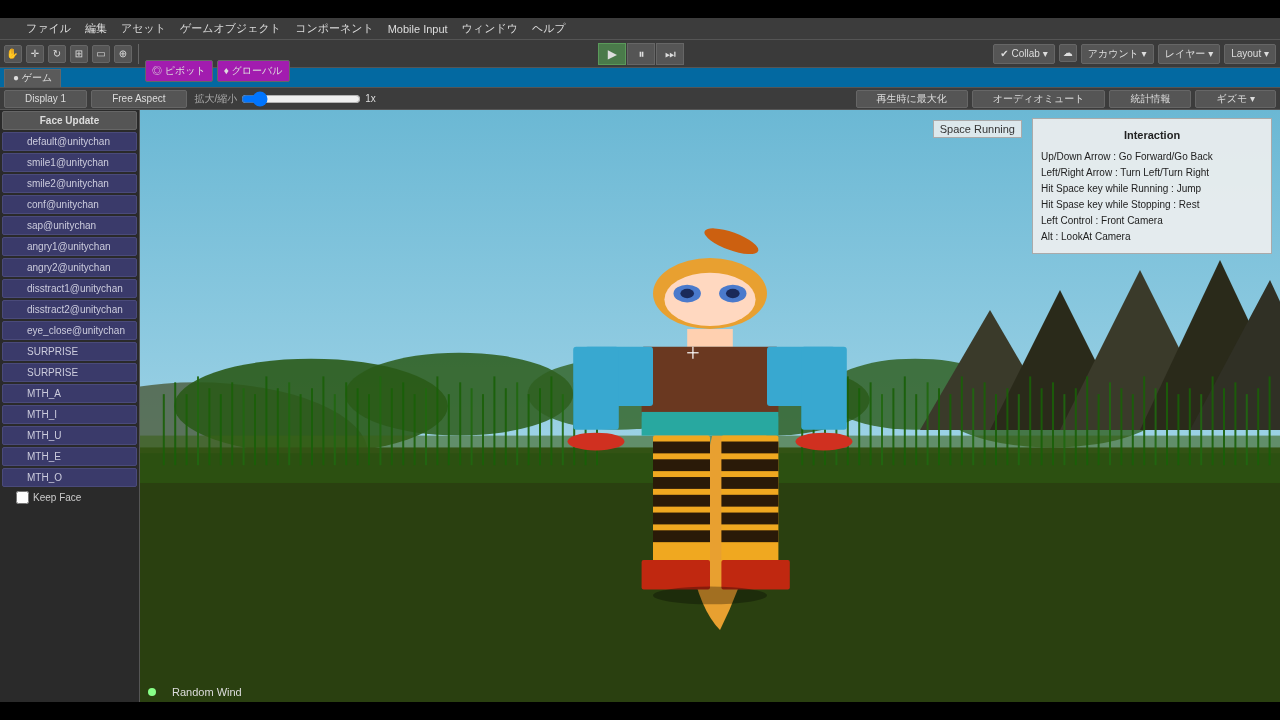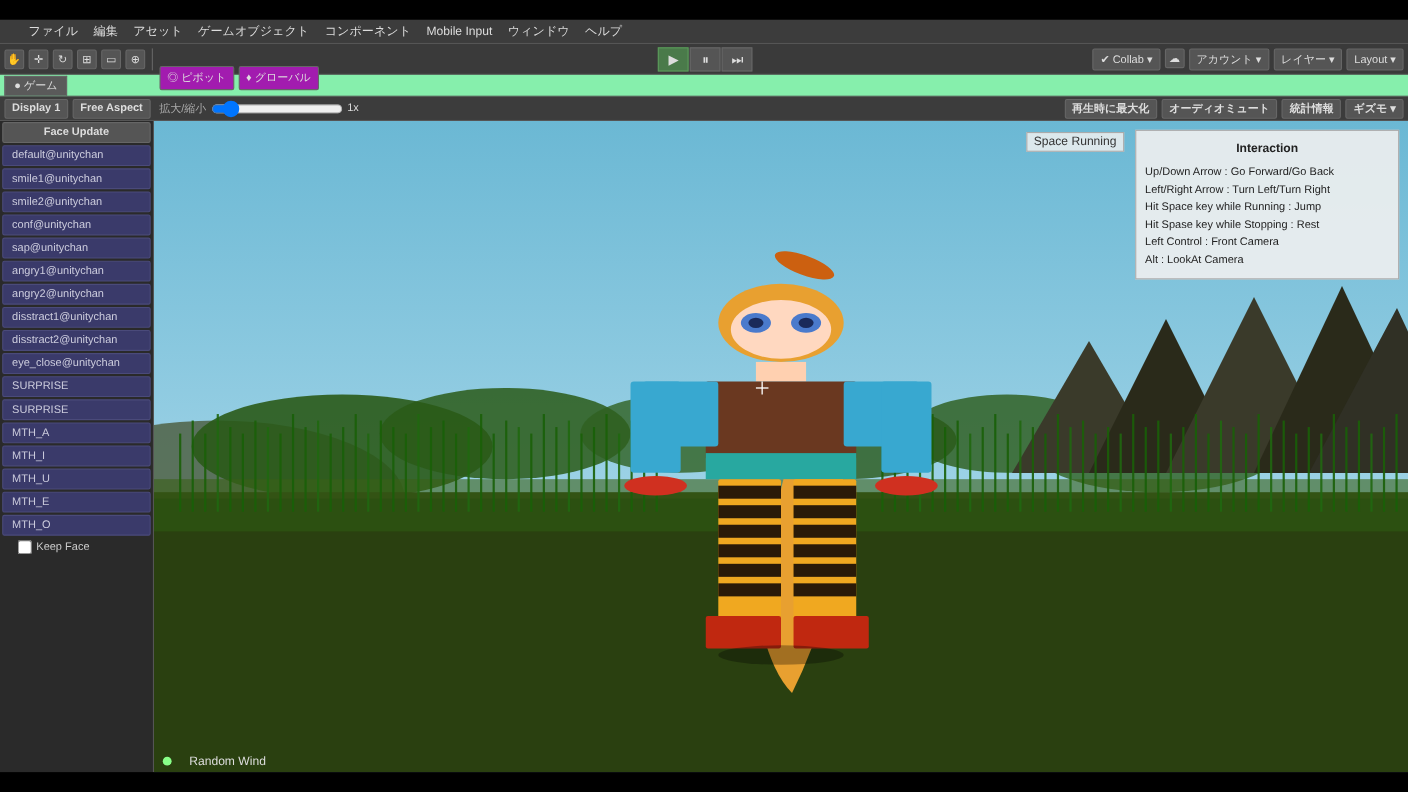--- a/index.html
+++ b/index.html
@@ -127,21 +127,21 @@
       display: flex;
       align-items: center;
       gap: 2px;
       border-radius: 2px;
     }
 
     
     .tab-bar {
       width: 100%;
       height: 20px;
-      background: #86efac;
+      background: #0369a1;
       display: flex;
       align-items: center;
       padding: 0 4px;
       border-bottom: 1px solid #555;
     }
     .tab {
       height: 18px;
       background: #4a4a4a;
       border: 1px solid #666;
       border-bottom: none;
@@ -164,26 +164,25 @@
       padding: 0 4px;
       gap: 4px;
       border-bottom: 1px solid #555;
     }
     .view-btn {
       height: 18px;
       background: #555;
       border: 1px solid #666;
       color: #ddd;
       font-size: 10px;
-      padding: 0 6px;
+      padding: 0 20px;
       cursor: pointer;
       display: flex;
       align-items: center;
       border-radius: 2px;
-      font-weight: bold;
     }
 
     
     .main-area {
       display: flex;
       width: 100%;
       height: calc(720px - 18px - 22px - 28px - 20px - 22px - 18px);
     }
 
     
@@ -191,21 +190,21 @@
       width: 140px;
       background: #2a2a2a;
       border-right: 1px solid #555;
       display: flex;
       flex-direction: column;
       overflow-y: auto;
       flex-shrink: 0;
     }
     .sidebar-btn {
       width: 100%;
-      padding: 3px 8px;
+      padding: 3px 24px;
       background: #3a3a6a;
       border: 1px solid #4a4a7a;
       color: #ccd;
       font-size: 10px;
       text-align: left;
       cursor: pointer;
       margin: 1px 2px;
       width: calc(100% - 4px);
       border-radius: 2px;
     }

